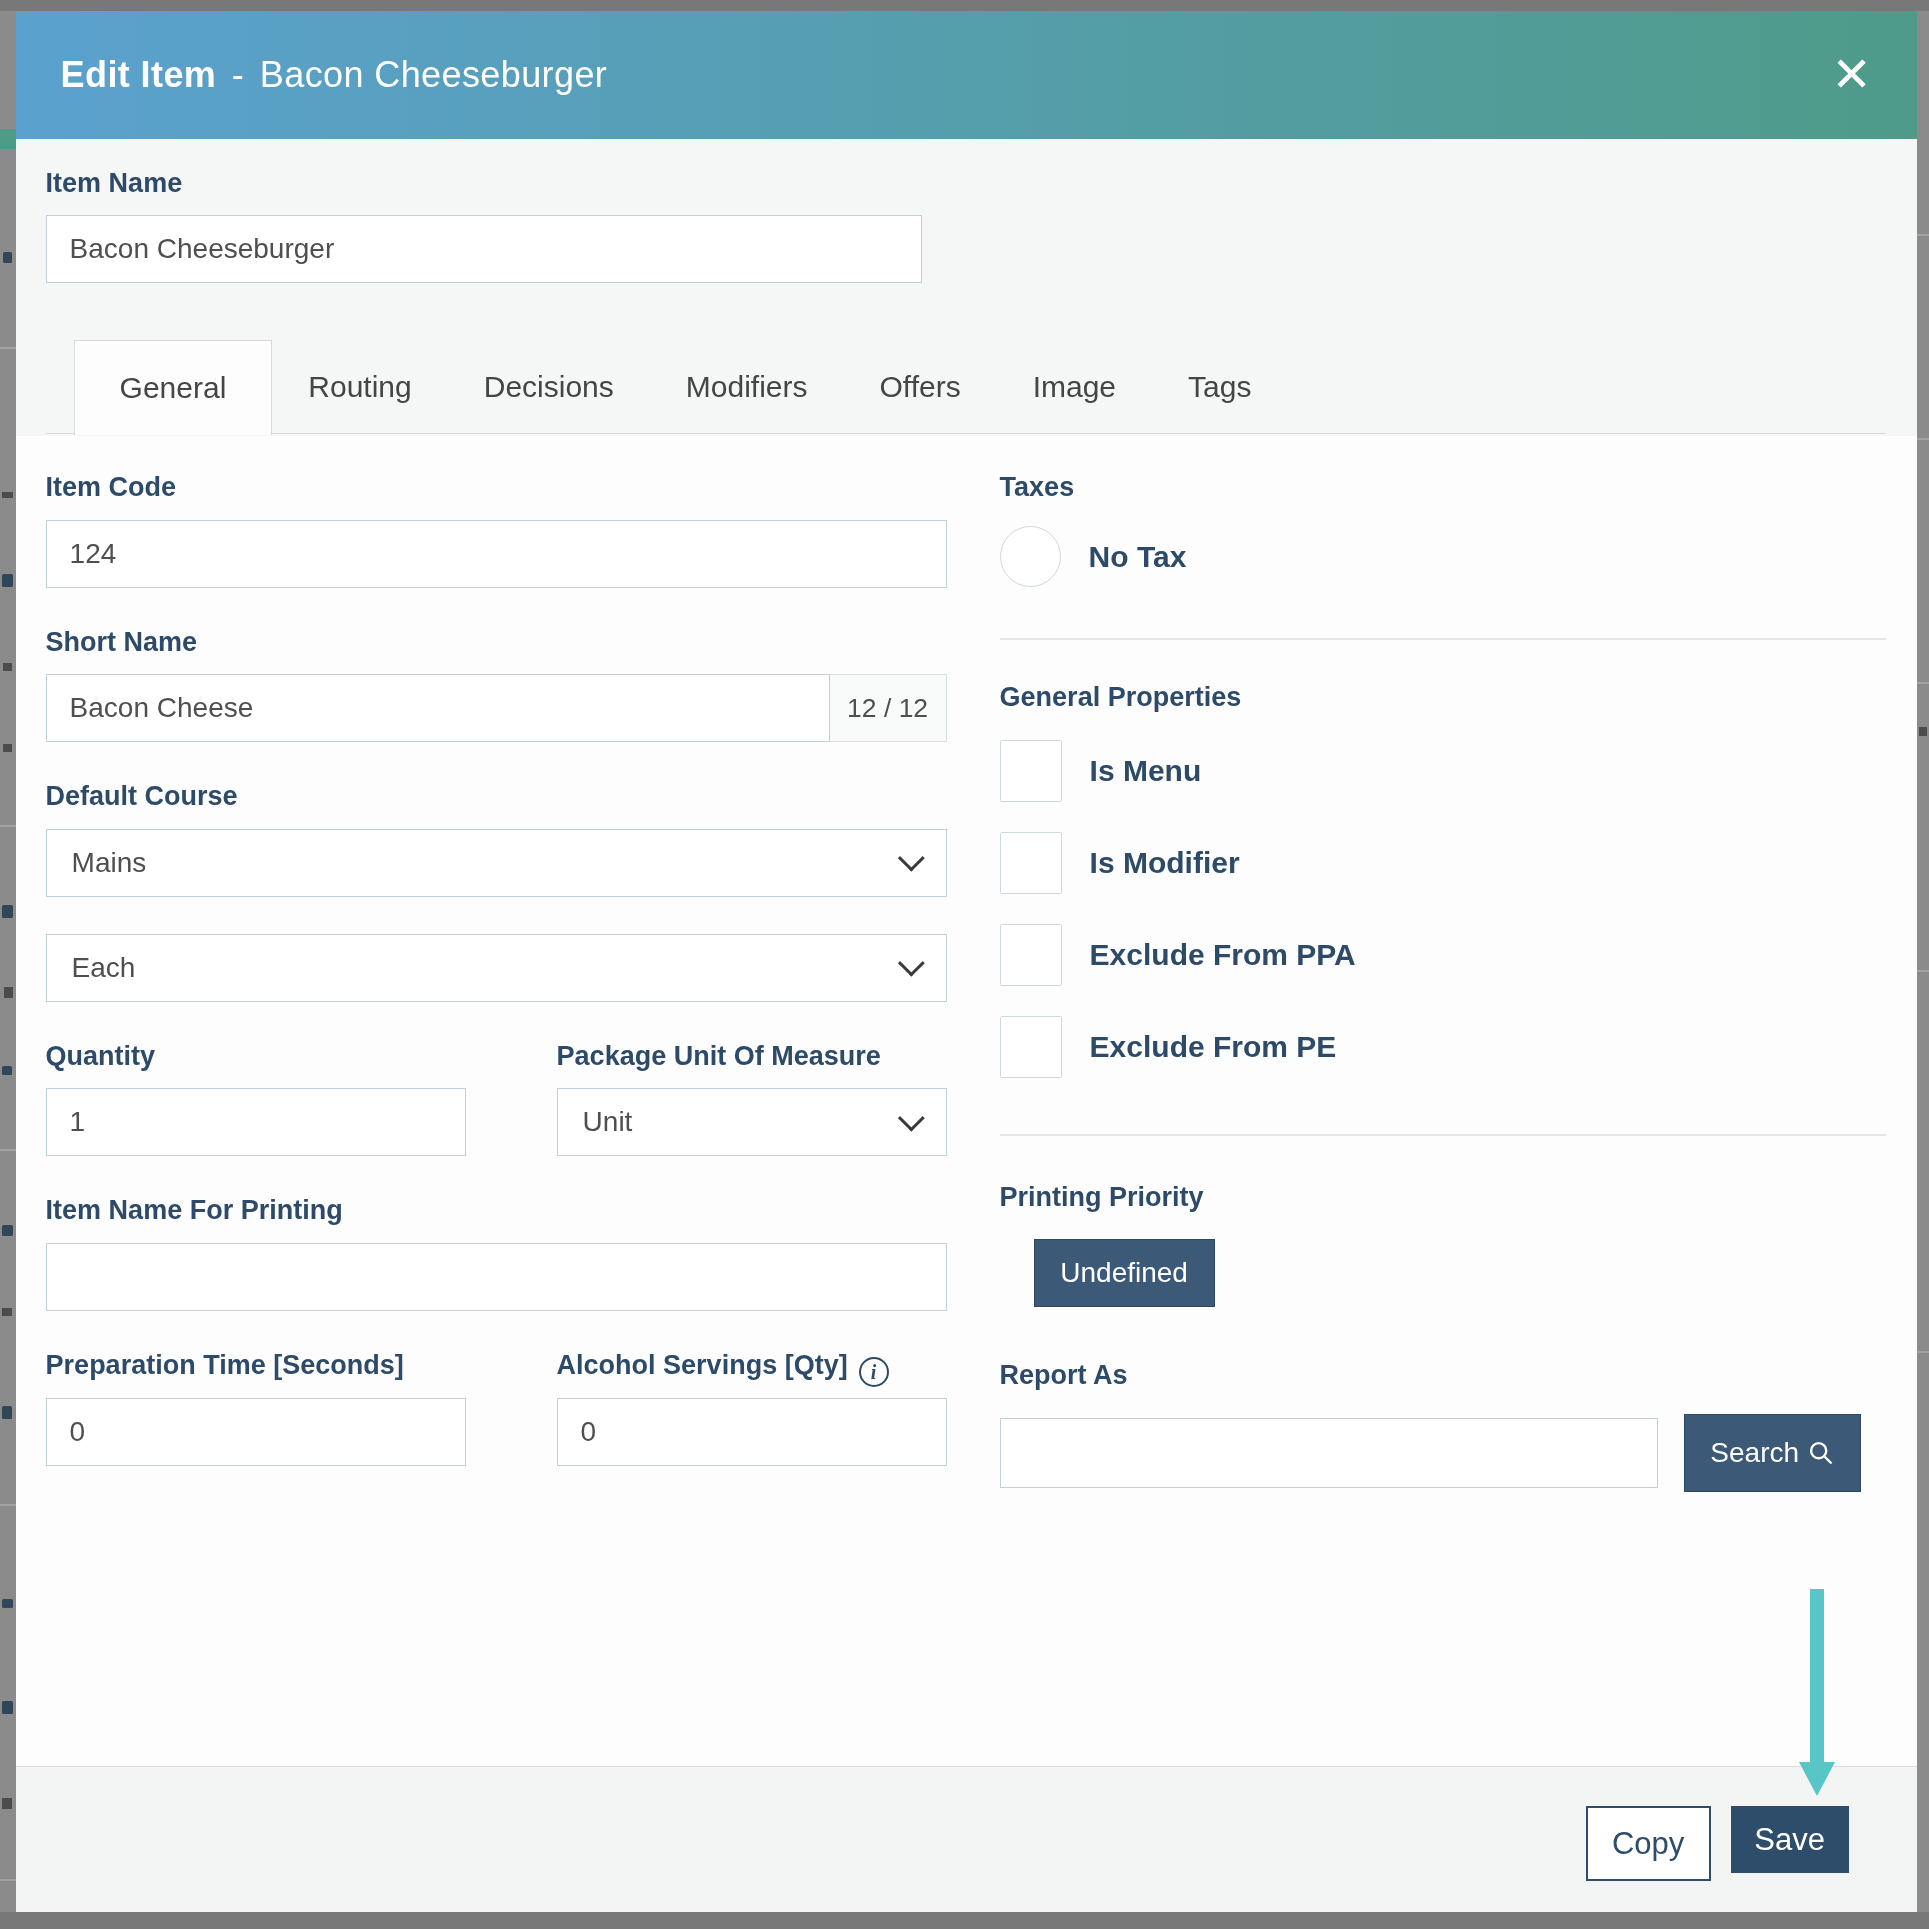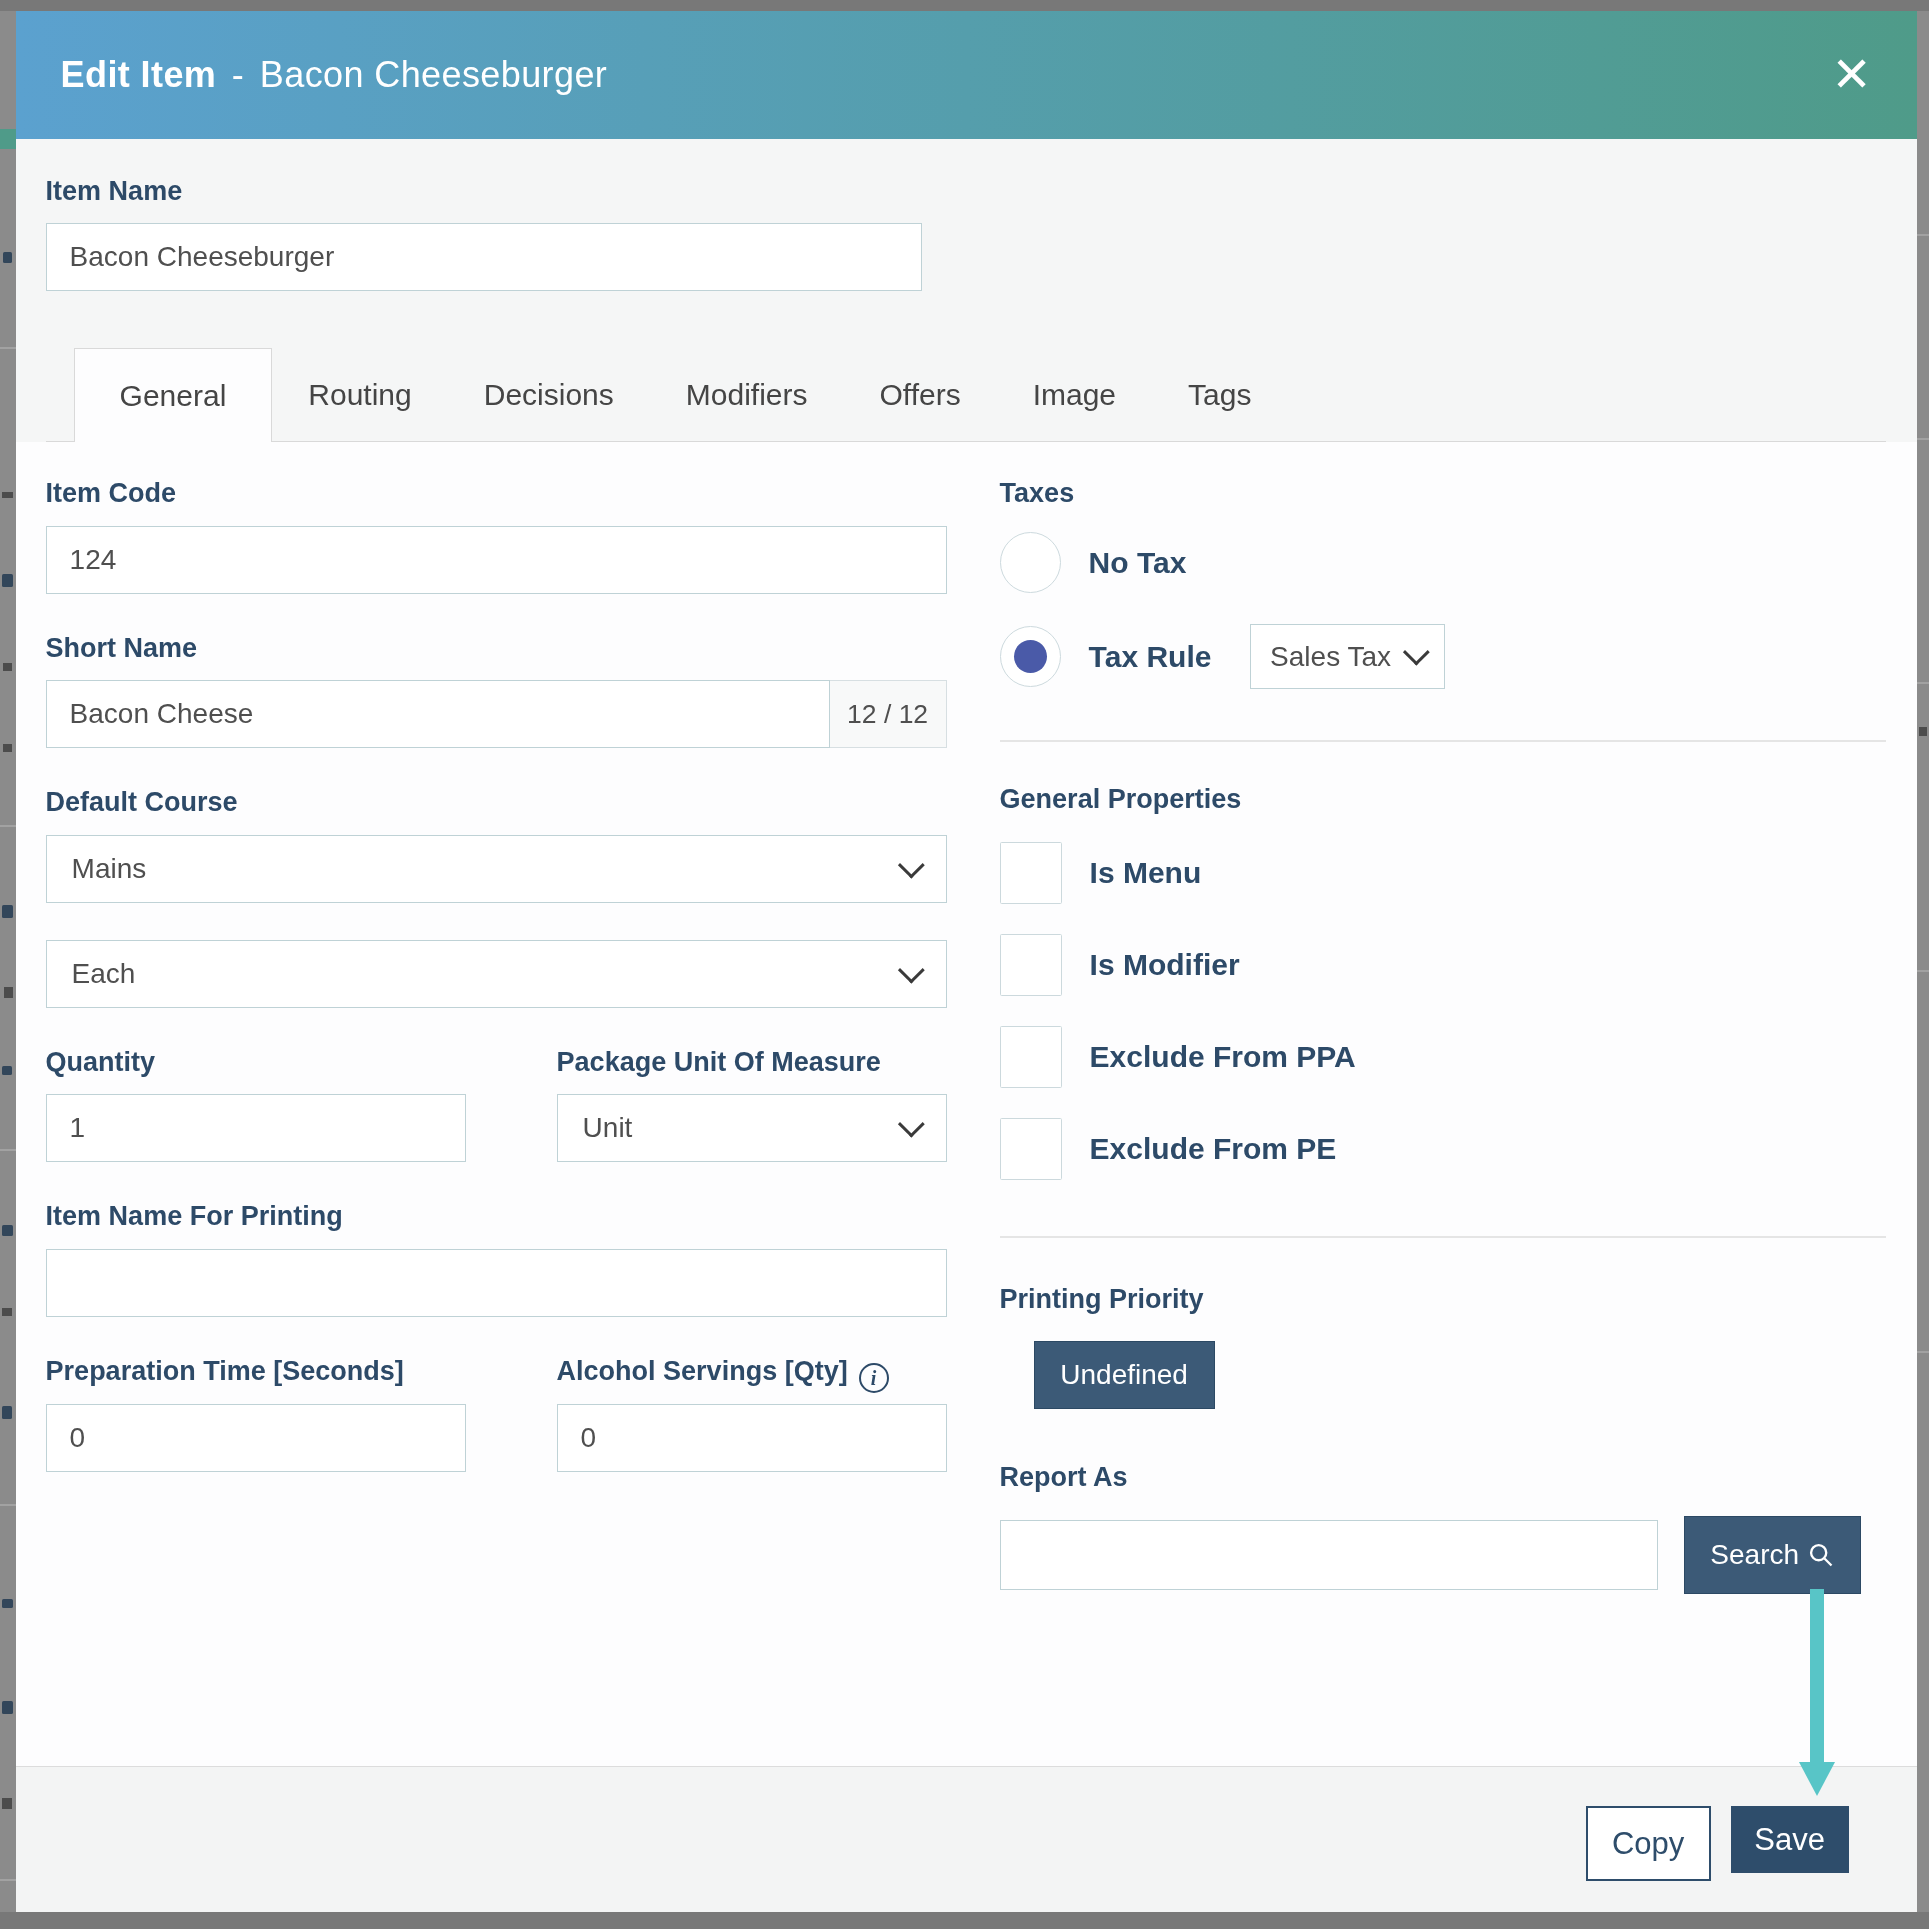--- a/index.html
+++ b/index.html
@@ -22,21 +22,21 @@
   .modal { position:absolute; left:15.6px; top:11px; width:1901px; height:1901px; background:#f5f6f6; display:flex; flex-direction:column; }
 
   .mheader { height:128px; flex:0 0 128px; background:linear-gradient(90deg,#5ba1cf,#4f9b89); display:flex; align-items:center; padding:0 45px; color:#fff; }
   .mtitle { font-size:36px; letter-spacing:0.4px; display:flex; align-items:baseline; gap:15.6px; }
   .mtitle .pfx { font-weight:700; }
   .mtitle .sep { font-weight:400; }
   .mtitle .itm { font-weight:400; }
   .mclose { margin-left:auto; font-size:48px; font-weight:100; line-height:1; cursor:pointer; color:#fff; }
 
   .upper { flex:0 0 297px; padding:26.5px 31px 0 30px; background:#f5f6f6; }
-  .upper-row { display:flex; gap:75px;margin-top:8px; }
+  .upper-row { display:flex; gap:75px; }
   .fcol { display:flex; flex-direction:column; }
   .fcol.w-left { width:876px; }
   .fcol.w-right { flex:1; }
 
   .flabel { font-size:27px; font-weight:700; color:#2d4a68; height:34px; line-height:34px; }
   .fctl { margin-top:15.6px; }
 
   .tinput { height:68px; width:100%; border:1.6px solid #bfd2d6; background:#fff; font-family:"Liberation Sans",sans-serif; font-size:28px; color:#4f4f4f; padding:0 23px; outline:none; }
   .selbox { height:68px; border:1.6px solid #bfd2d6; background:#fff; display:flex; align-items:center; padding:0 25px; font-size:28px; color:#4f4f4f; cursor:pointer; }
   .selbox .val { flex:1; }
@@ -231,30 +231,20 @@
 
         <div class="grp first">
           <div class="flabel">Taxes</div>
         </div>
 
         <div class="radio-row" style="margin-top:22px;">
           <div class="radio"></div>
           <div class="opt-label">No Tax</div>
         </div>
 
-        <div class="radio-row">
-          <div class="radio">
-              <div class="dot"></div>
-            </div>
-          <div class="opt-label">Tax Rule</div>
-          <div class="selbox taxsel">
-            <span class="val">Sales Tax</span>
-            <span class="chev"></span>
-          </div>
-        </div>
 
         <div class="divider"></div>
 
         <div class="flabel" style="margin-top:40px;">General Properties</div>
 
         <div class="cb-row" style="margin-top:26.5px;">
           <div class="checkbox"></div>
           <div class="opt-label">Is Menu</div>
         </div>
         <div class="cb-row">

